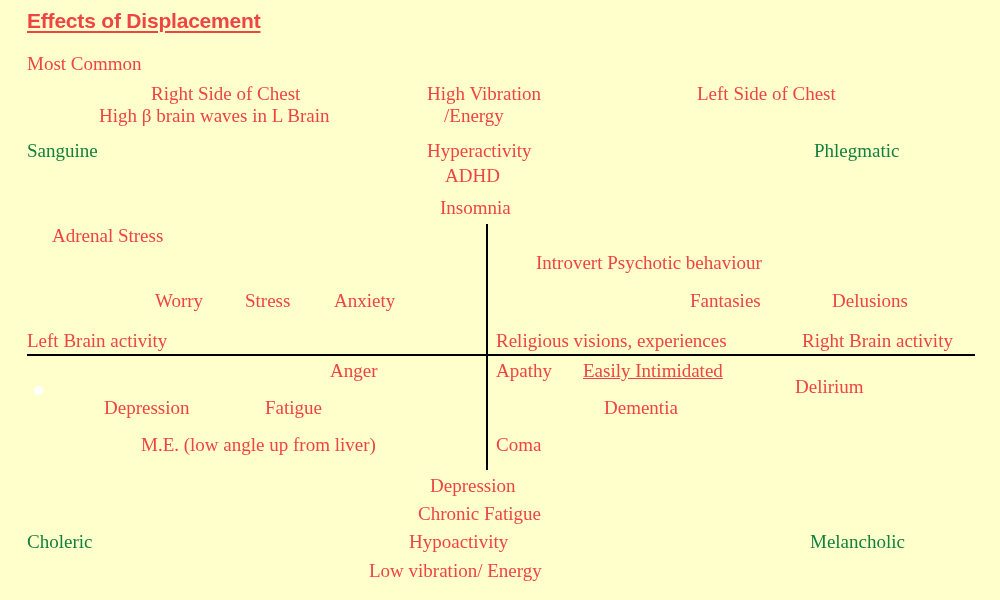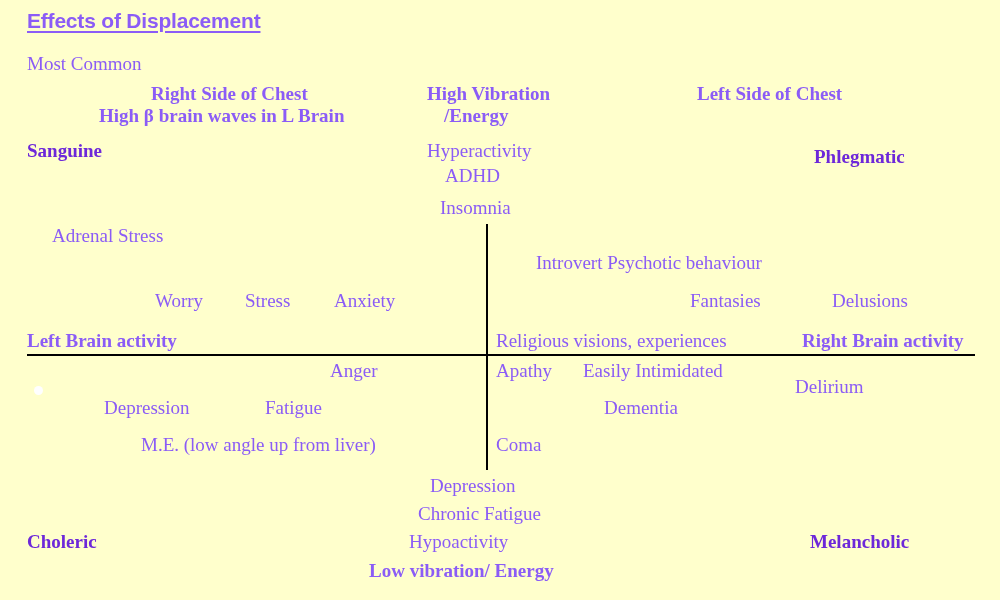--- a/index.html
+++ b/index.html
@@ -15,27 +15,27 @@
     position: relative;
     width: 1000px;
     height: 600px;
     background: #ffffcc;
     overflow: hidden;
     -webkit-font-smoothing: antialiased;
   }
   .txt {
     position: absolute;
     white-space: pre;
-    color: #8b5cf6;
+    color: #ef4444;
     font-family: "Liberation Serif", "DejaVu Serif", serif;
     font-size: 19px;
     line-height: 22px;
   }
-  .bold  { font-weight: bold; }
-  .red   { color: #6d28d9; font-weight: bold; }
+  .bold  { font-weight: normal; }
+  .red   { color: #15803d; }
   .title {
     font-family: "Liberation Sans", "DejaVu Sans", sans-serif;
     font-weight: bold;
     font-size: 21px;
     text-decoration: underline;
     text-underline-offset: 3px;
     letter-spacing: -0.2px;
   }
   .axis-h {
     position: absolute;
@@ -64,21 +64,21 @@
 
   <div class="txt bold" style="left:151px; top:83px;">Right Side of Chest</div>
   <div class="txt bold" style="left:99px; top:105px;">High β brain waves in L Brain</div>
 
   <div class="txt bold" style="left:427px; top:83px;">High Vibration</div>
   <div class="txt bold" style="left:444px; top:105px;">/Energy</div>
 
   <div class="txt bold" style="left:697px; top:83px;">Left Side of Chest</div>
 
   <div class="txt red" style="left:27px; top:140px;">Sanguine</div>
-  <div class="txt red" style="left:814px; top:146px;">Phlegmatic</div>
+  <div class="txt red" style="left:814px; top:140px;">Phlegmatic</div>
   <div class="txt red" style="left:27px; top:531px;">Choleric</div>
   <div class="txt red" style="left:810px; top:531px;">Melancholic</div>
 
   <div class="txt" style="left:427px; top:140px;">Hyperactivity</div>
   <div class="txt" style="left:445px; top:165px;">ADHD</div>
   <div class="txt" style="left:440px; top:197px;">Insomnia</div>
 
   <div class="txt" style="left:52px; top:225px;">Adrenal Stress</div>
   <div class="txt" style="left:155px; top:290px;">Worry</div>
   <div class="txt" style="left:245px; top:290px;">Stress</div>
@@ -96,21 +96,21 @@
   <div class="axis-v" style="left:486px; top:224px; height:246px;"></div>
 
   <div class="dot" style="left:34px; top:386px; width:9px; height:9px;"></div>
 
   <div class="txt" style="left:330px; top:360px;">Anger</div>
   <div class="txt" style="left:104px; top:397px;">Depression</div>
   <div class="txt" style="left:265px; top:397px;">Fatigue</div>
   <div class="txt" style="left:141px; top:434px;">M.E. (low angle up from liver)</div>
 
   <div class="txt" style="left:496px; top:360px;">Apathy</div>
-  <div class="txt" style="left:583px; top:360px;">Easily Intimidated</div>
+  <div class="txt" style="left:583px; top:360px;text-decoration:underline;">Easily Intimidated</div>
   <div class="txt" style="left:795px; top:376px;">Delirium</div>
   <div class="txt" style="left:579px; top:397px;margin-left:25px;">Dementia</div>
   <div class="txt" style="left:496px; top:434px;">Coma</div>
 
   <div class="txt" style="left:430px; top:475px;">Depression</div>
   <div class="txt" style="left:418px; top:503px;">Chronic Fatigue</div>
   <div class="txt" style="left:409px; top:531px;">Hypoactivity</div>
 
   <div class="txt bold" style="left:369px; top:560px;">Low vibration/ Energy</div>
 

